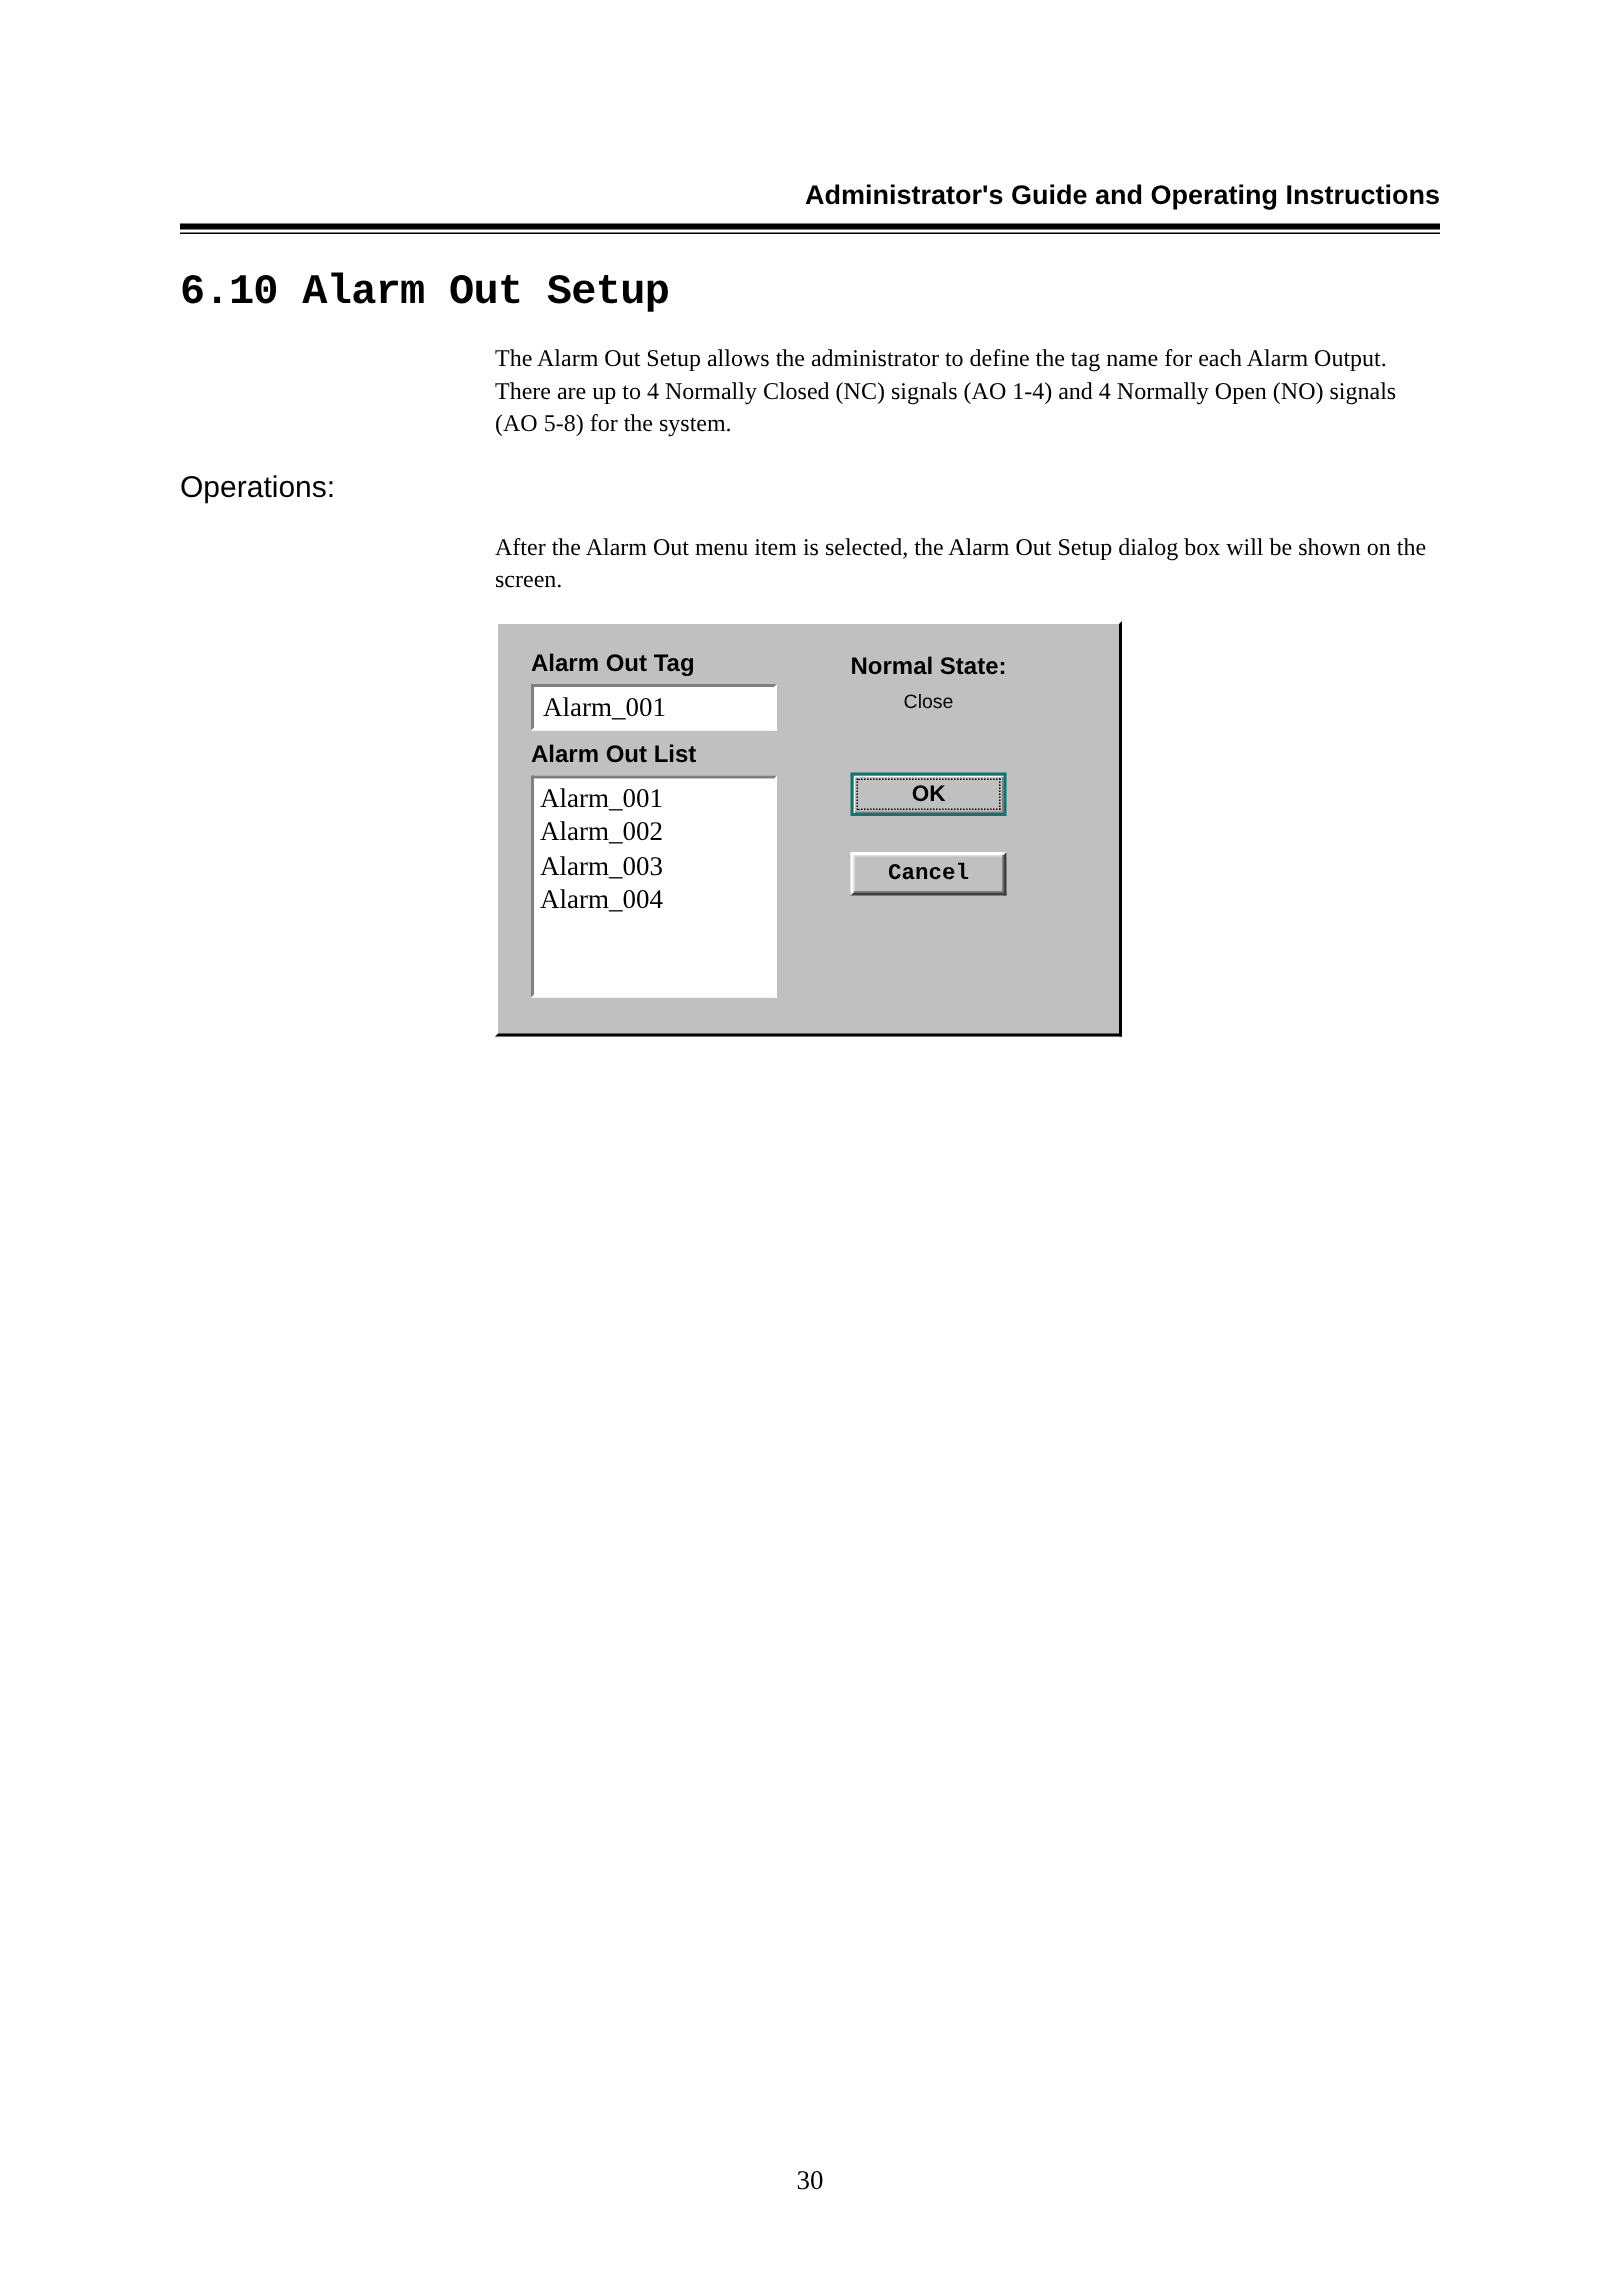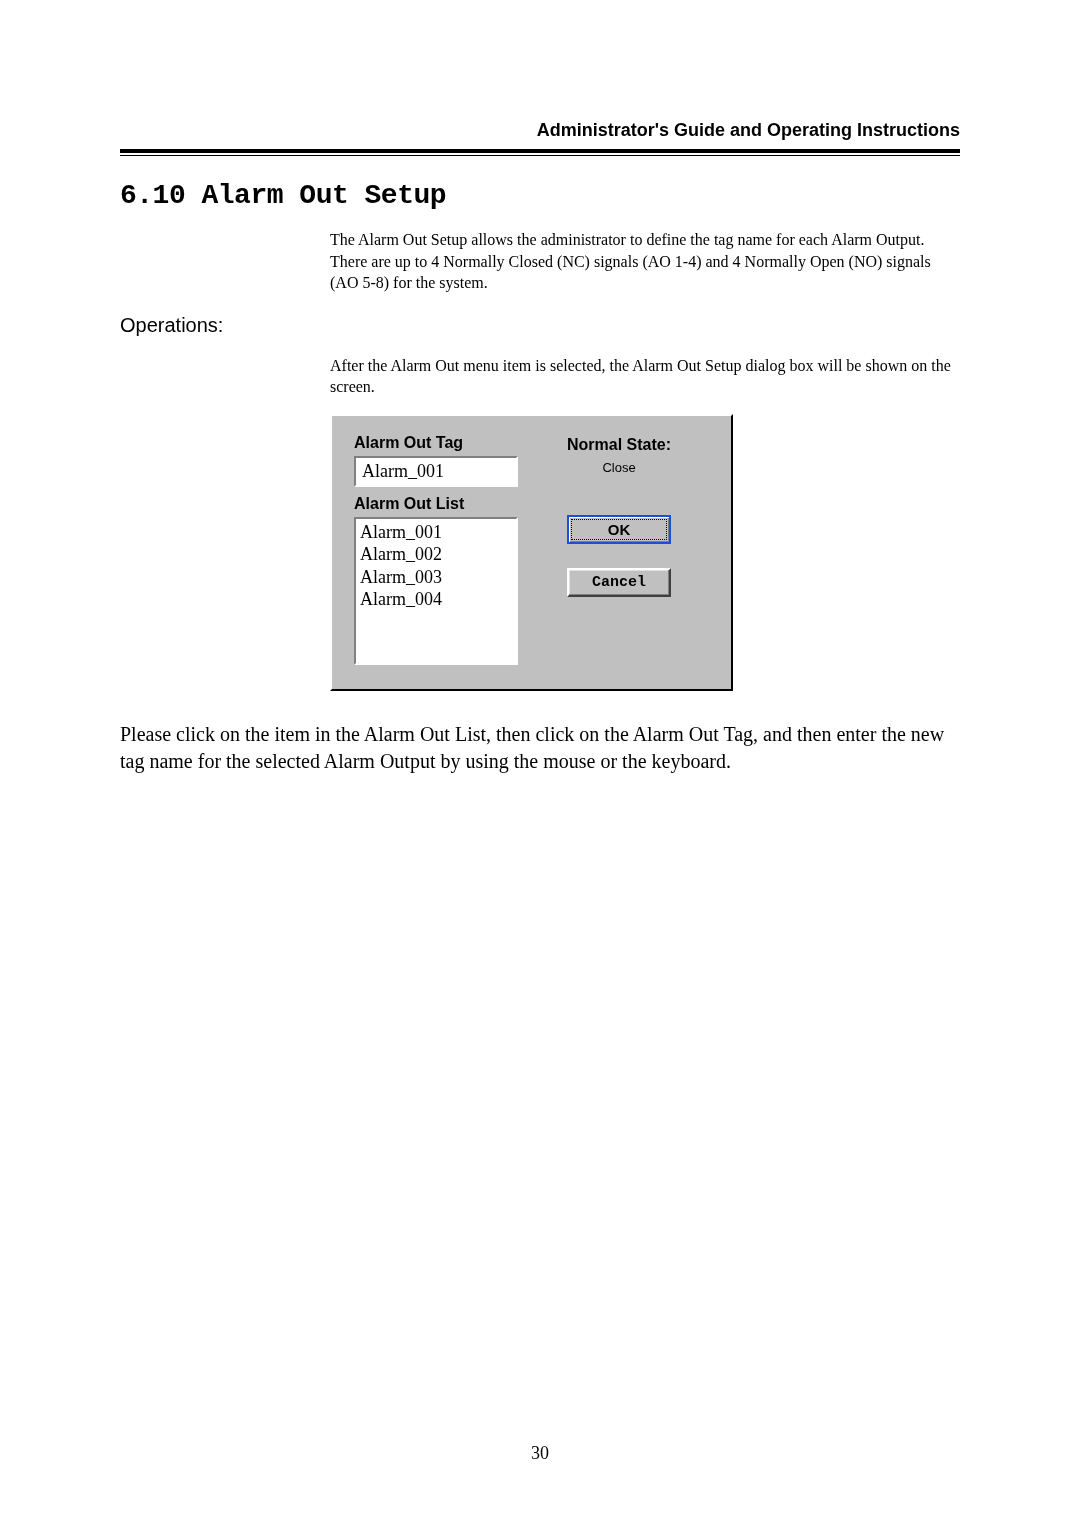--- a/index.html
+++ b/index.html
@@ -55,21 +55,21 @@
     margin-top: 10px;
     margin-bottom: 30px;
   }
   .dialog {
     display: inline-block;
     background: #c0c0c0;
     border-top: 2px solid #fff;
     border-left: 2px solid #fff;
     border-right: 2px solid #000;
     border-bottom: 2px solid #000;
-    padding: 18px 22px 24px 22px;
+    padding: 18px 37px 24px 22px;
     font-family: "MS Sans Serif", Arial, sans-serif;
   }
   .dialog-row {
     display: flex;
     align-items: flex-start;
   }
   .dialog-col-left {
     width: 175px;
   }
   .dialog-col-right {
@@ -134,21 +134,21 @@
     font-size: 15px;
     padding: 4px 0;
     width: 100px;
     text-align: center;
     margin-top: 14px;
     box-shadow: inset -1px -1px 0 #808080, inset 1px 1px 0 #dfdfdf;
   }
   .win-button.default {
     outline: 1px dotted #000;
     outline-offset: -5px;
-    border: 2px solid #1d4ed8;
+    border: 2px solid #0f766e;
     box-shadow: inset 1px 1px 0 #fff, inset -1px -1px 0 #808080;
   }
   .right-buttons {
     margin-top: 26px;
   }
   .body-full {
     font-size: 20px;
     line-height: 1.35;
     margin-top: 8px;
   }
@@ -197,16 +197,15 @@
           <div class="right-buttons">
             <div class="win-button default">OK</div>
             <br>
             <div class="win-button" style="margin-top:24px;font-family:Liberation Mono, monospace;">Cancel</div>
           </div>
         </div>
       </div>
     </div>
   </div>
 
-  <p class="body-full">Please click on the item in the Alarm Out List, then click on the Alarm Out Tag, and then enter the new tag name for the selected Alarm Output by using the mouse or the keyboard.</p>
 </div>
 
 <div class="pagenum">30</div>
 
 </body></html>

